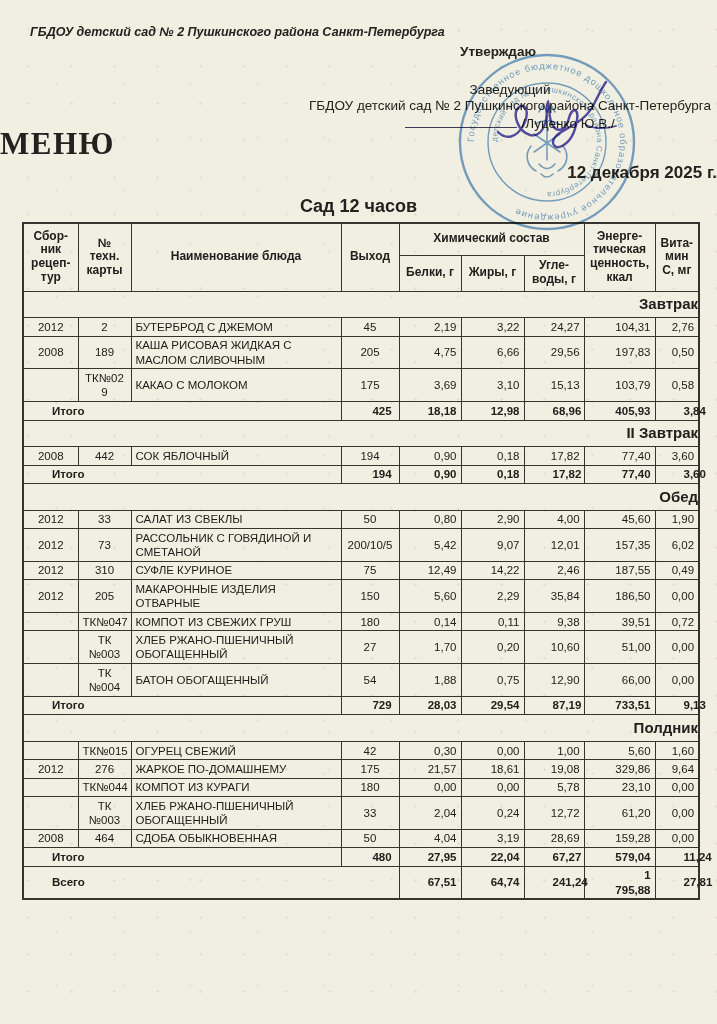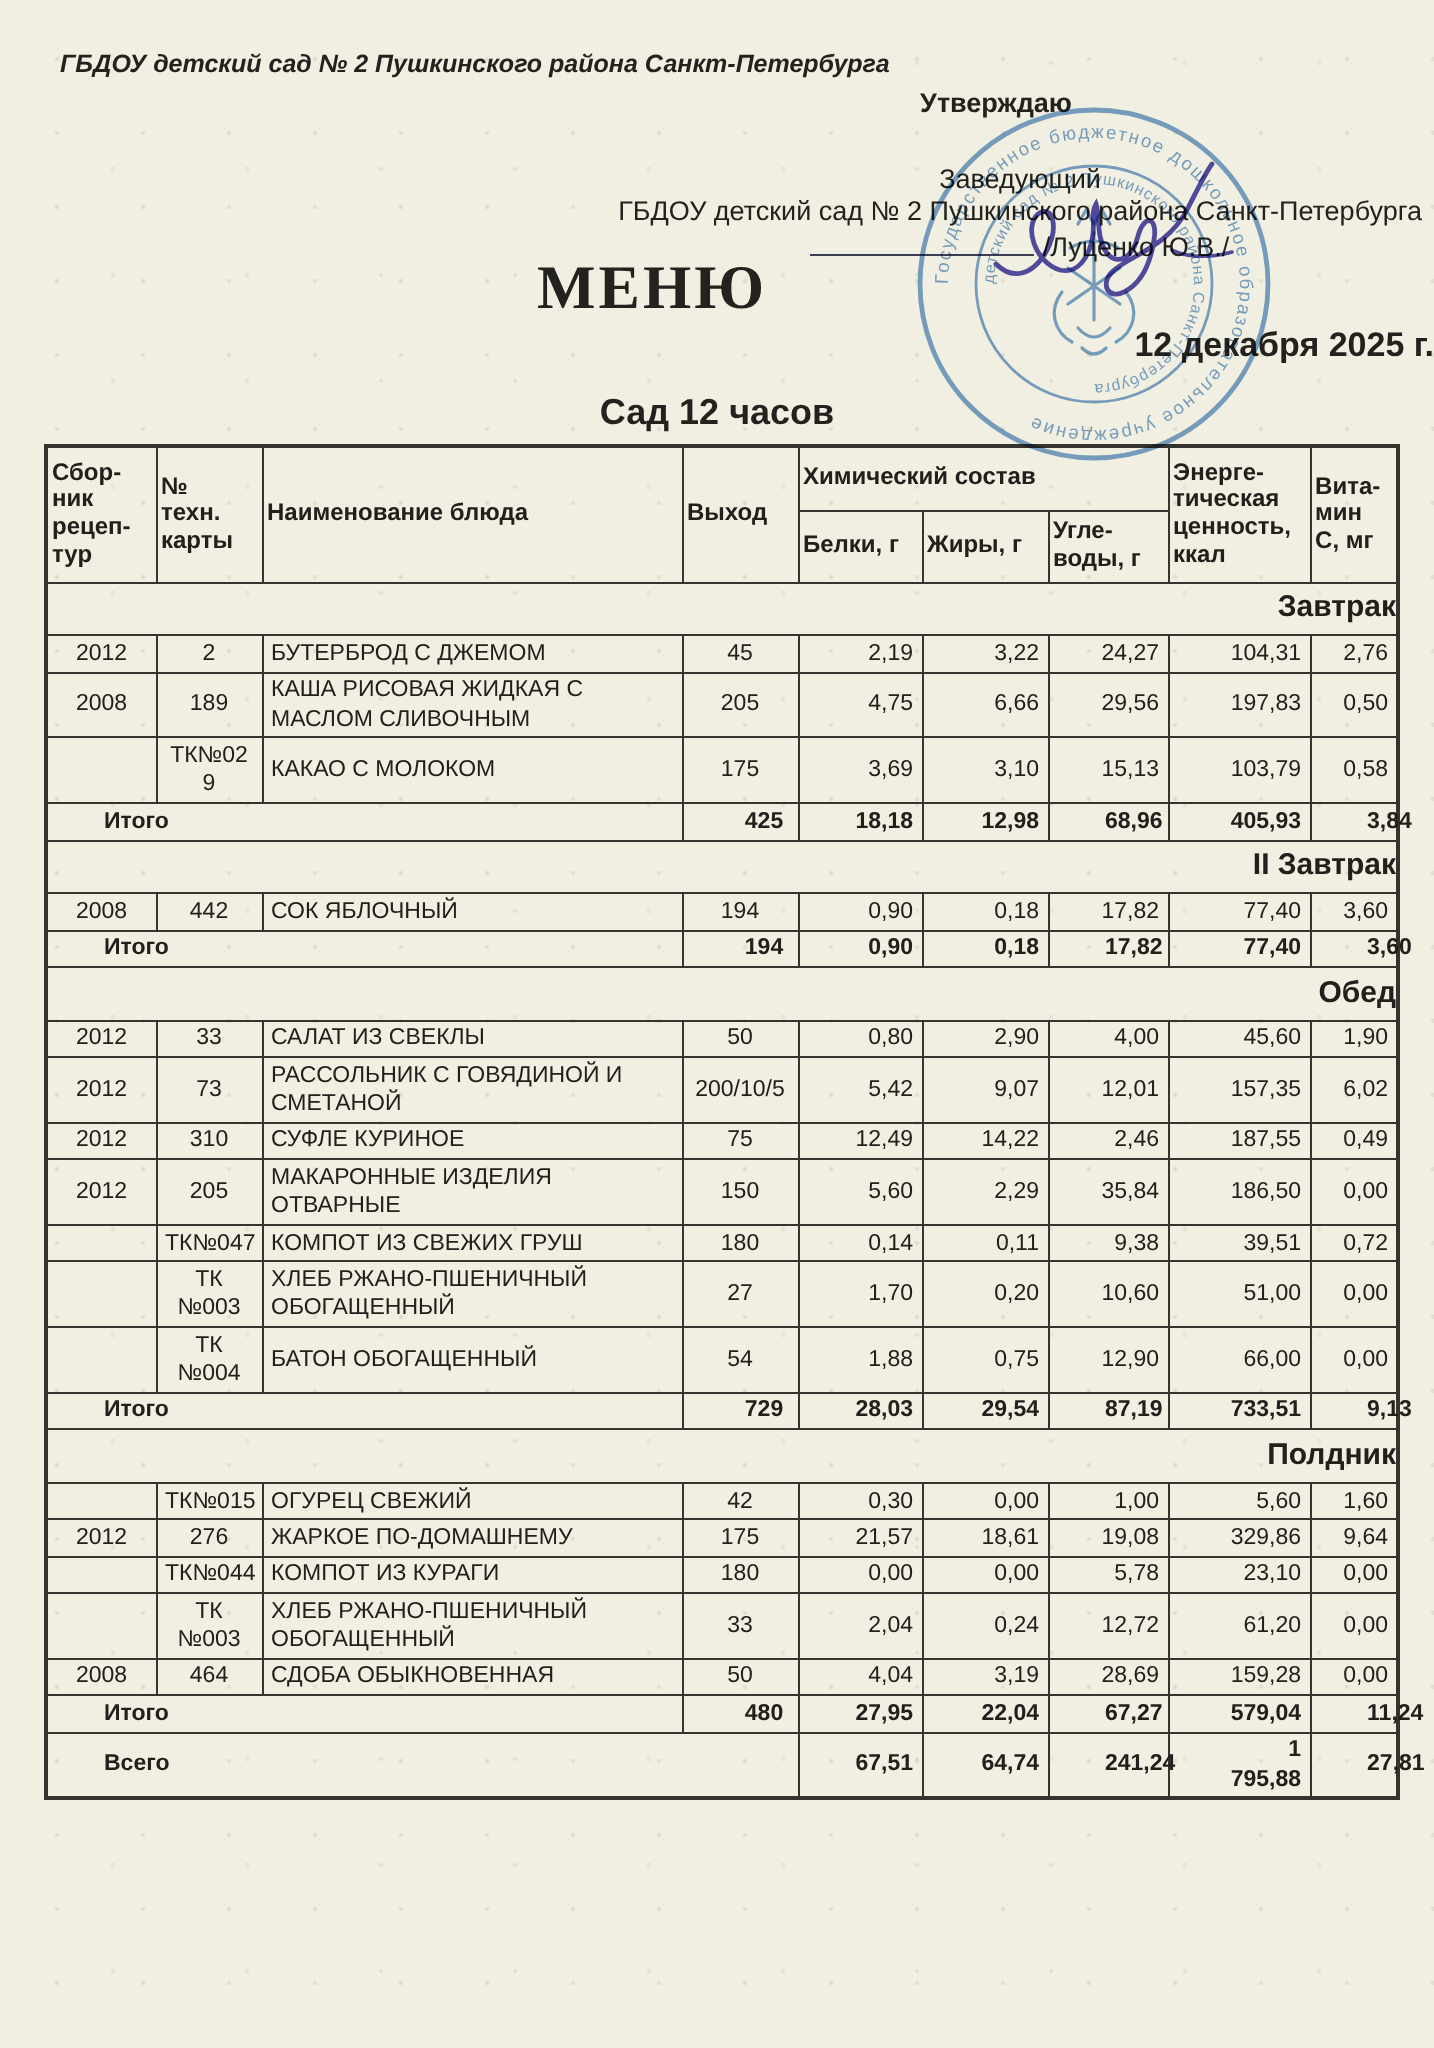--- a/index.html
+++ b/index.html
@@ -29,21 +29,21 @@
   }
   .right-block{
     position:absolute;top:82px;right:6px;
     text-align:center;font-size:13.5px;line-height:16px;
   }
   .sig-underline{
     display:inline-block;width:112px;height:13px;
     border-bottom:1.4px solid #3c3c55;margin-right:4px;
   }
   .menu-title{
-    position:absolute;top:126px;left:0;width:652px;text-align:center;
+    position:absolute;top:126px;left:0;width:652px;
     font-family:"Liberation Serif", serif;font-weight:bold;
     font-size:31px;letter-spacing:1.5px;
   }
   .menu-date{
     position:absolute;top:163px;left:0;width:717px;text-align:right;
     font-weight:bold;font-size:17px;
   }
   .menu-subtitle{
     position:absolute;top:196px;left:0;width:717px;text-align:center;
     font-weight:bold;font-size:18px;
@@ -60,21 +60,21 @@
     position:absolute;top:222px;left:22px;width:676px;
     border-collapse:collapse;table-layout:fixed;
     font-size:11.5px;color:#21201c;z-index:1;
   }
   .menu-table th,.menu-table td{
     border:1px solid #35342e;
     padding:1.5px 4px;vertical-align:middle;line-height:1.25;
   }
   table.menu-table{border:2px solid #35342e;}
   .menu-table thead th{
-    font-weight:bold;font-size:12px;text-align:left;
+    font-weight:bold;font-size:12px;text-align:center;
     white-space:pre-line;line-height:1.15;padding:3px 2px;
   }
   .menu-table thead tr:nth-child(1){height:32px;}
   .menu-table thead tr:nth-child(2){height:36px;}
   td.section-title{
     font-weight:bold;font-size:15px;text-align:right;padding:3.5px 0;
   }
   .c-center{text-align:center;}
   .c-name{text-align:left;padding-left:5px;}
   .c-num{text-align:right;padding-right:6px;}

